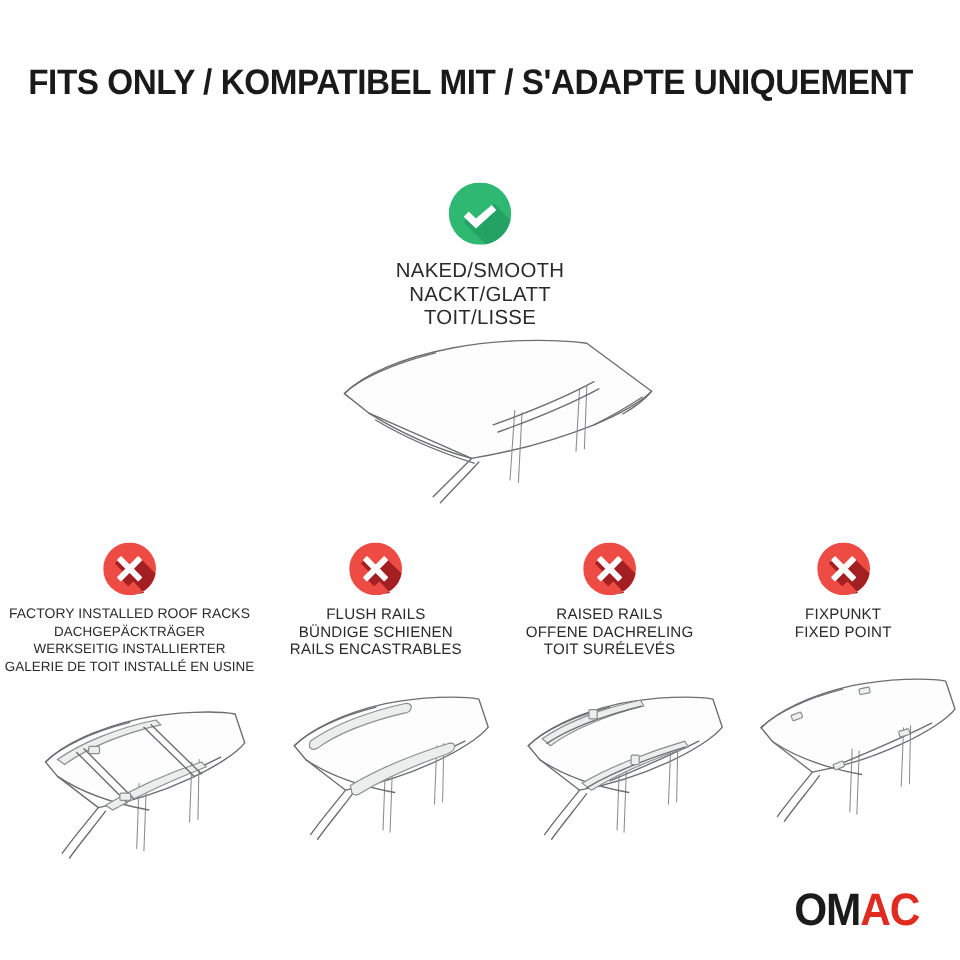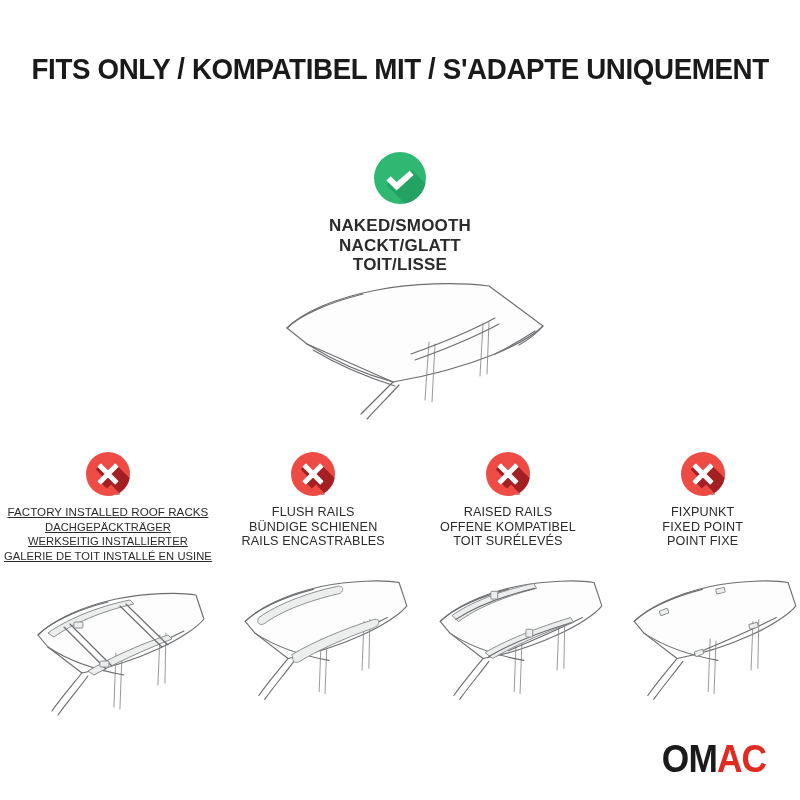--- a/index.html
+++ b/index.html
@@ -14,21 +14,21 @@
     font-family: "Liberation Sans", sans-serif;
     color: #231f20;
     position: relative;
   }
 
   
   .title-bar {
     position: absolute;
     top: 52px;
     left: 0;
-    width: 800px;
+    width: 688px;
     text-align: center;
   }
   .title-bar .title {
     display: inline-block;
     font-family: "Liberation Sans Narrow", "Liberation Sans", sans-serif;
     font-weight: bold;
     font-size: 29.5px;
     letter-spacing: -0.4px;
     transform: scaleX(0.94);
     white-space: nowrap;
@@ -52,21 +52,21 @@
   .badge svg { display: block; width: 52px; height: 52px; }
 
   .approved .labels {
     margin-top: 12px;
     line-height: 19.5px;
   }
   .approved .labels div {
     font-size: 17px;
     letter-spacing: 0.2px;
     color: #2b2b2b;
-    font-weight: 700;
+    font-weight: 400;
   }
 
   .top-illustration {
     position: absolute;
     top: 272px;
     left: 243px;
     width: 320px;
     height: 150px;
   }
   .top-illustration svg { display:block; width:100%; height:100%; }
@@ -94,21 +94,20 @@
   }
   .col .labels div {
     font-size: 12.6px;
     letter-spacing: 0.15px;
     color: #2b2b2b;
     white-space: nowrap;
   }
   .col.narrow .labels div {
     font-size: 11.2px;
     letter-spacing: 0.05px;
-    text-decoration: underline;
   }
   .col.narrow .labels div.lead {
     font-size: 11.6px;
   }
 
   .col .illus {
     margin-top: 10px;
     height: 160px;
   }
   .col .illus svg { display:block; width: 100%; height: 100%; }
@@ -264,21 +263,21 @@
   <div class="col">
     <div class="badge">
       <svg viewBox="0 0 44 44" xmlns="http://www.w3.org/2000/svg">
         <circle cx="22" cy="22" r="22" fill="#ee4b44"></circle>
         <path d="M22 44a22 22 0 0 0 21.6-18L31 13.4 22 22l-8.6-8.6-3.6 4.2 7.8 8.2-3.8 3.6 7 7.2 4.4-4 9 9.6z" fill="#a41f22"></path>
         <path d="M31.6 14.8 29.2 12.4 22 19.6l-7.2-7.2-2.4 2.4 7.2 7.2-7.2 7.2 2.4 2.4 7.2-7.2 7.2 7.2 2.4-2.4-7.2-7.2z" fill="#ffffff" stroke="#ffffff" stroke-width="1.6" stroke-linejoin="round"></path>
       </svg>
     </div>
     <div class="labels">
       <div>RAISED RAILS</div>
-      <div>OFFENE KOMPATIBEL</div>
+      <div>OFFENE DACHRELING</div>
       <div>TOIT SURÉLEVÉS</div>
     </div>
     <div class="illus">
       <svg viewBox="0 0 200 160" xmlns="http://www.w3.org/2000/svg">
         <path class="roof-fill" d="M30 62 C44 48 72 34 108 26 C138 20 172 19 188 22 L196 46 C190 54 172 66 150 76 C124 88 96 96 74 100 L40 74 Z"></path>
         <path class="roof-line" d="M30 62 C42 50 68 37 100 29"></path>
         <path class="roof-line" d="M74 100 C66 110 54 124 44 138"></path>
         <path class="roof-line" d="M80 103 C72 114 60 128 50 142"></path>
         <path class="roof-thin" d="M108 80 L106 134"></path>
         <path class="roof-thin" d="M114 82 L112 136"></path>
@@ -301,21 +300,20 @@
     <div class="badge">
       <svg viewBox="0 0 44 44" xmlns="http://www.w3.org/2000/svg">
         <circle cx="22" cy="22" r="22" fill="#ee4b44"></circle>
         <path d="M22 44a22 22 0 0 0 21.6-18L31 13.4 22 22l-8.6-8.6-3.6 4.2 7.8 8.2-3.8 3.6 7 7.2 4.4-4 9 9.6z" fill="#a41f22"></path>
         <path d="M31.6 14.8 29.2 12.4 22 19.6l-7.2-7.2-2.4 2.4 7.2 7.2-7.2 7.2 2.4 2.4 7.2-7.2 7.2 7.2 2.4-2.4-7.2-7.2z" fill="#ffffff" stroke="#ffffff" stroke-width="1.6" stroke-linejoin="round"></path>
       </svg>
     </div>
     <div class="labels">
       <div>FIXPUNKT</div>
       <div>FIXED POINT</div>
-      <div>POINT FIXE</div>
     </div>
     <div class="illus">
       <svg viewBox="0 0 200 160" xmlns="http://www.w3.org/2000/svg">
         <path class="roof-fill" d="M30 62 C44 48 72 34 108 26 C138 20 172 19 188 22 L196 46 C190 54 172 66 150 76 C124 88 96 96 74 100 L40 74 Z"></path>
         <path class="roof-line" d="M30 62 C42 50 68 37 100 29"></path>
         <path class="roof-line" d="M74 100 C66 110 54 124 44 138"></path>
         <path class="roof-line" d="M80 103 C72 114 60 128 50 142"></path>
         <path class="roof-thin" d="M108 80 L106 134"></path>
         <path class="roof-thin" d="M114 82 L112 136"></path>
         <path class="roof-thin" d="M152 62 L150 112"></path>

